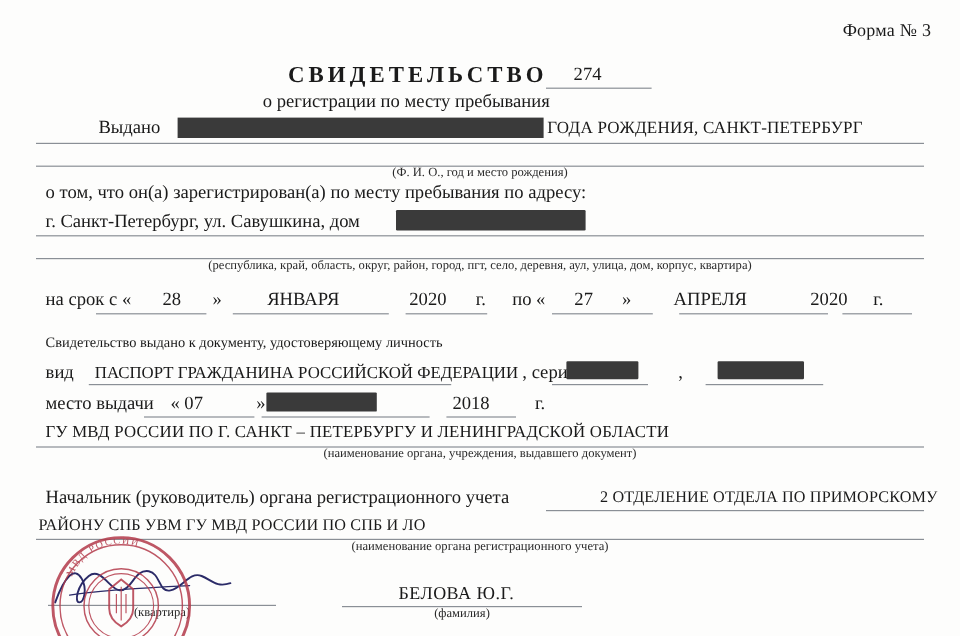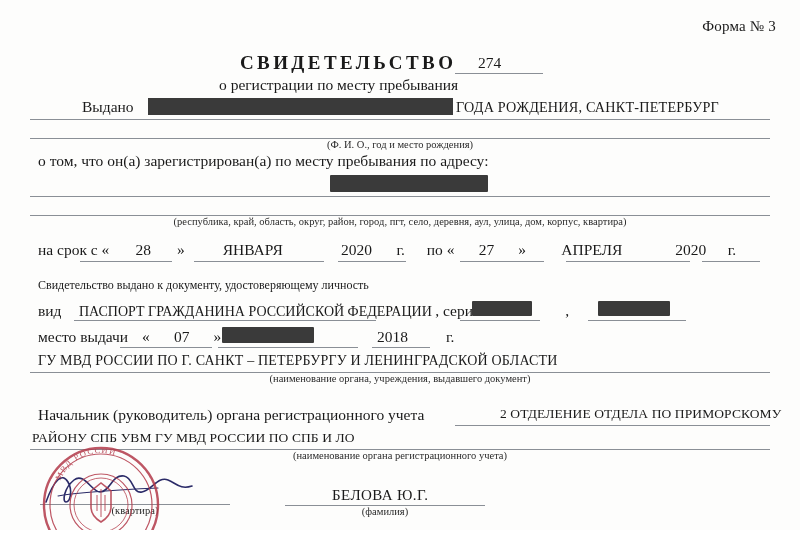--- a/index.html
+++ b/index.html
@@ -283,20 +283,21 @@
   <div class="abs" id="doc-subtitle">о регистрации по месту пребывания</div>
 
   <div class="abs" id="issued-label">Выдано</div>
   <div class="abs" id="issued-redact"></div>
   <div class="abs" id="issued-tail">ГОДА РОЖДЕНИЯ, САНКТ-ПЕТЕРБУРГ</div>
   <div class="rule" id="issued-rule-1"></div>
   <div class="rule" id="issued-rule-2"></div>
   <div class="abs caption" id="fio-caption">(Ф. И. О., год и место рождения)</div>
 
   <div class="abs" id="reg-line">о том, что он(а) зарегистрирован(а) по месту пребывания по адресу:</div>
+  <div class="abs" id="addr-line">г. Санкт-Петербург, ул. Савушкина, дом</div>
   <div class="abs redact" id="addr-redact"></div>
   <div class="rule" id="addr-rule-1"></div>
   <div class="rule" id="addr-rule-2"></div>
   <div class="abs caption" id="addr-caption">(республика, край, область, округ, район, город, пгт, село, деревня, аул, улица, дом, корпус, квартира)</div>
 
   <div class="abs" id="term-row">
     <span>на срок с</span>
     <span class="q">«</span>
     <span class="val" style="width:60px">28</span>
     <span class="q">»</span>
@@ -330,21 +331,21 @@
   </div>
   <div class="abs redact" id="vid-redact-seria"></div>
   <div class="abs redact" id="vid-redact-num"></div>
   <div class="rule" id="vid-rule-1"></div>
   <div class="rule" id="vid-rule-2"></div>
   <div class="rule" id="vid-rule-3"></div>
 
   <div class="abs" id="date-row">
     <span>место выдачи</span>
     <span style="margin-left:10px">«</span>
-    <span class="val" style="display:inline-block;width:56px;text-align:center">07</span>
+    <span class="val" style="display:inline-block;width:56px;">07</span>
     <span>»</span>
     <span style="display:inline-block;width:148px"></span>
     <span>2018</span>
     <span style="margin-left:34px">г.</span>
   </div>
   <div class="abs redact" id="date-redact"></div>
   <div class="rule" id="date-rule-1"></div>
   <div class="rule" id="date-rule-2"></div>
   <div class="rule" id="date-rule-3"></div>
 

